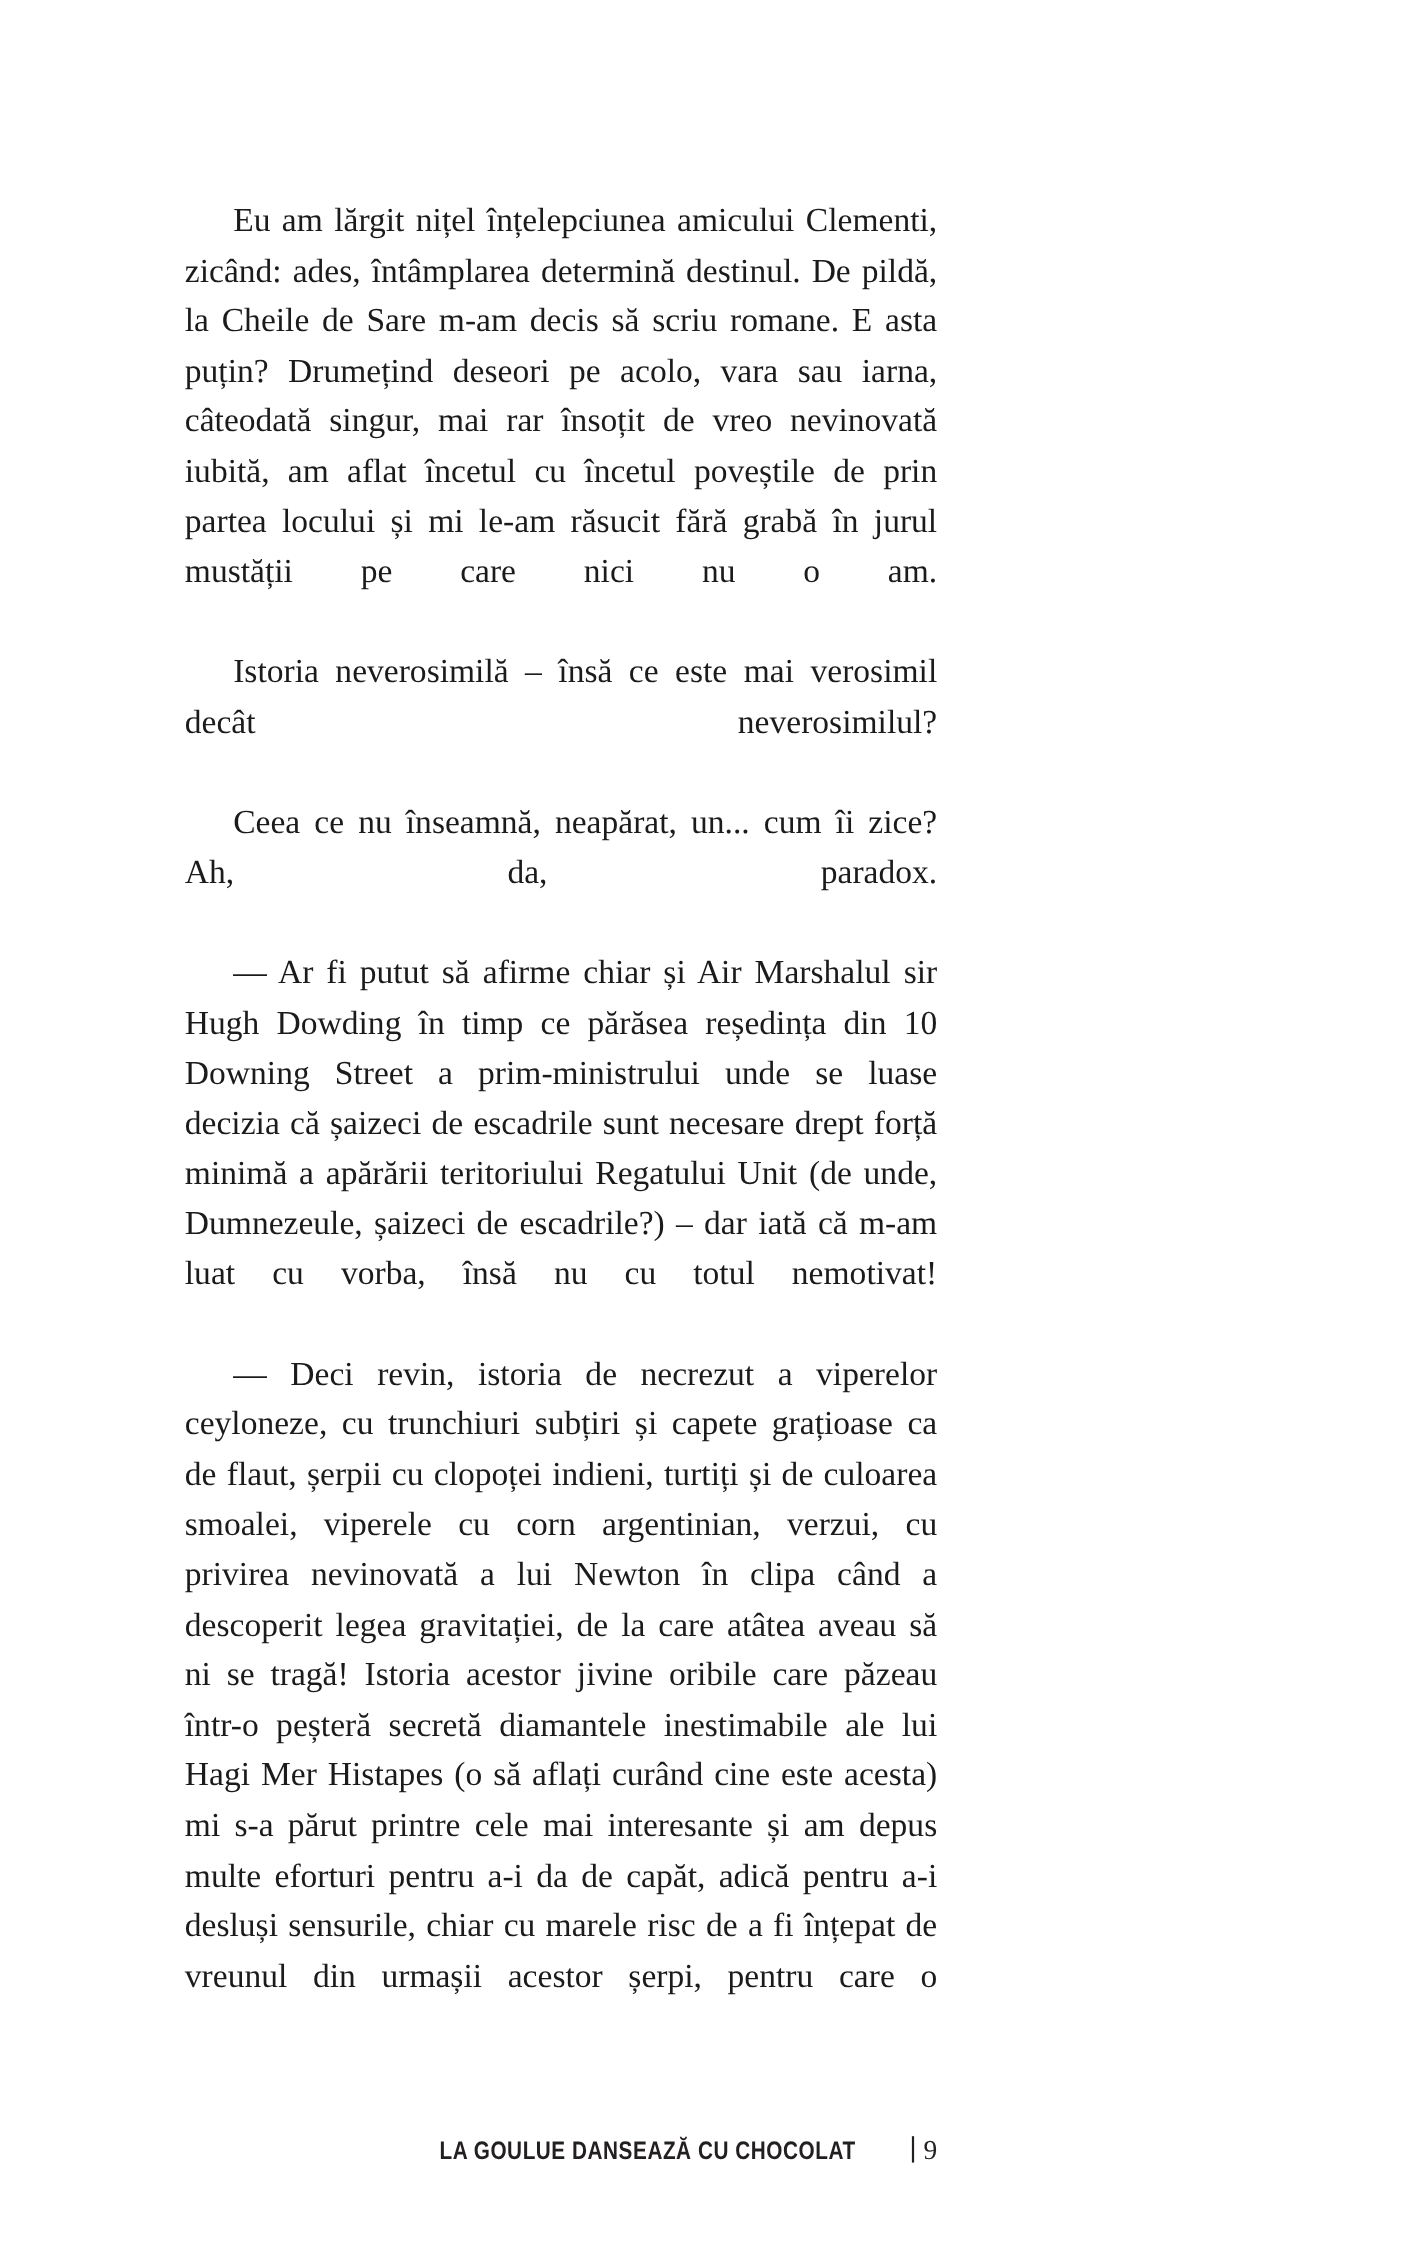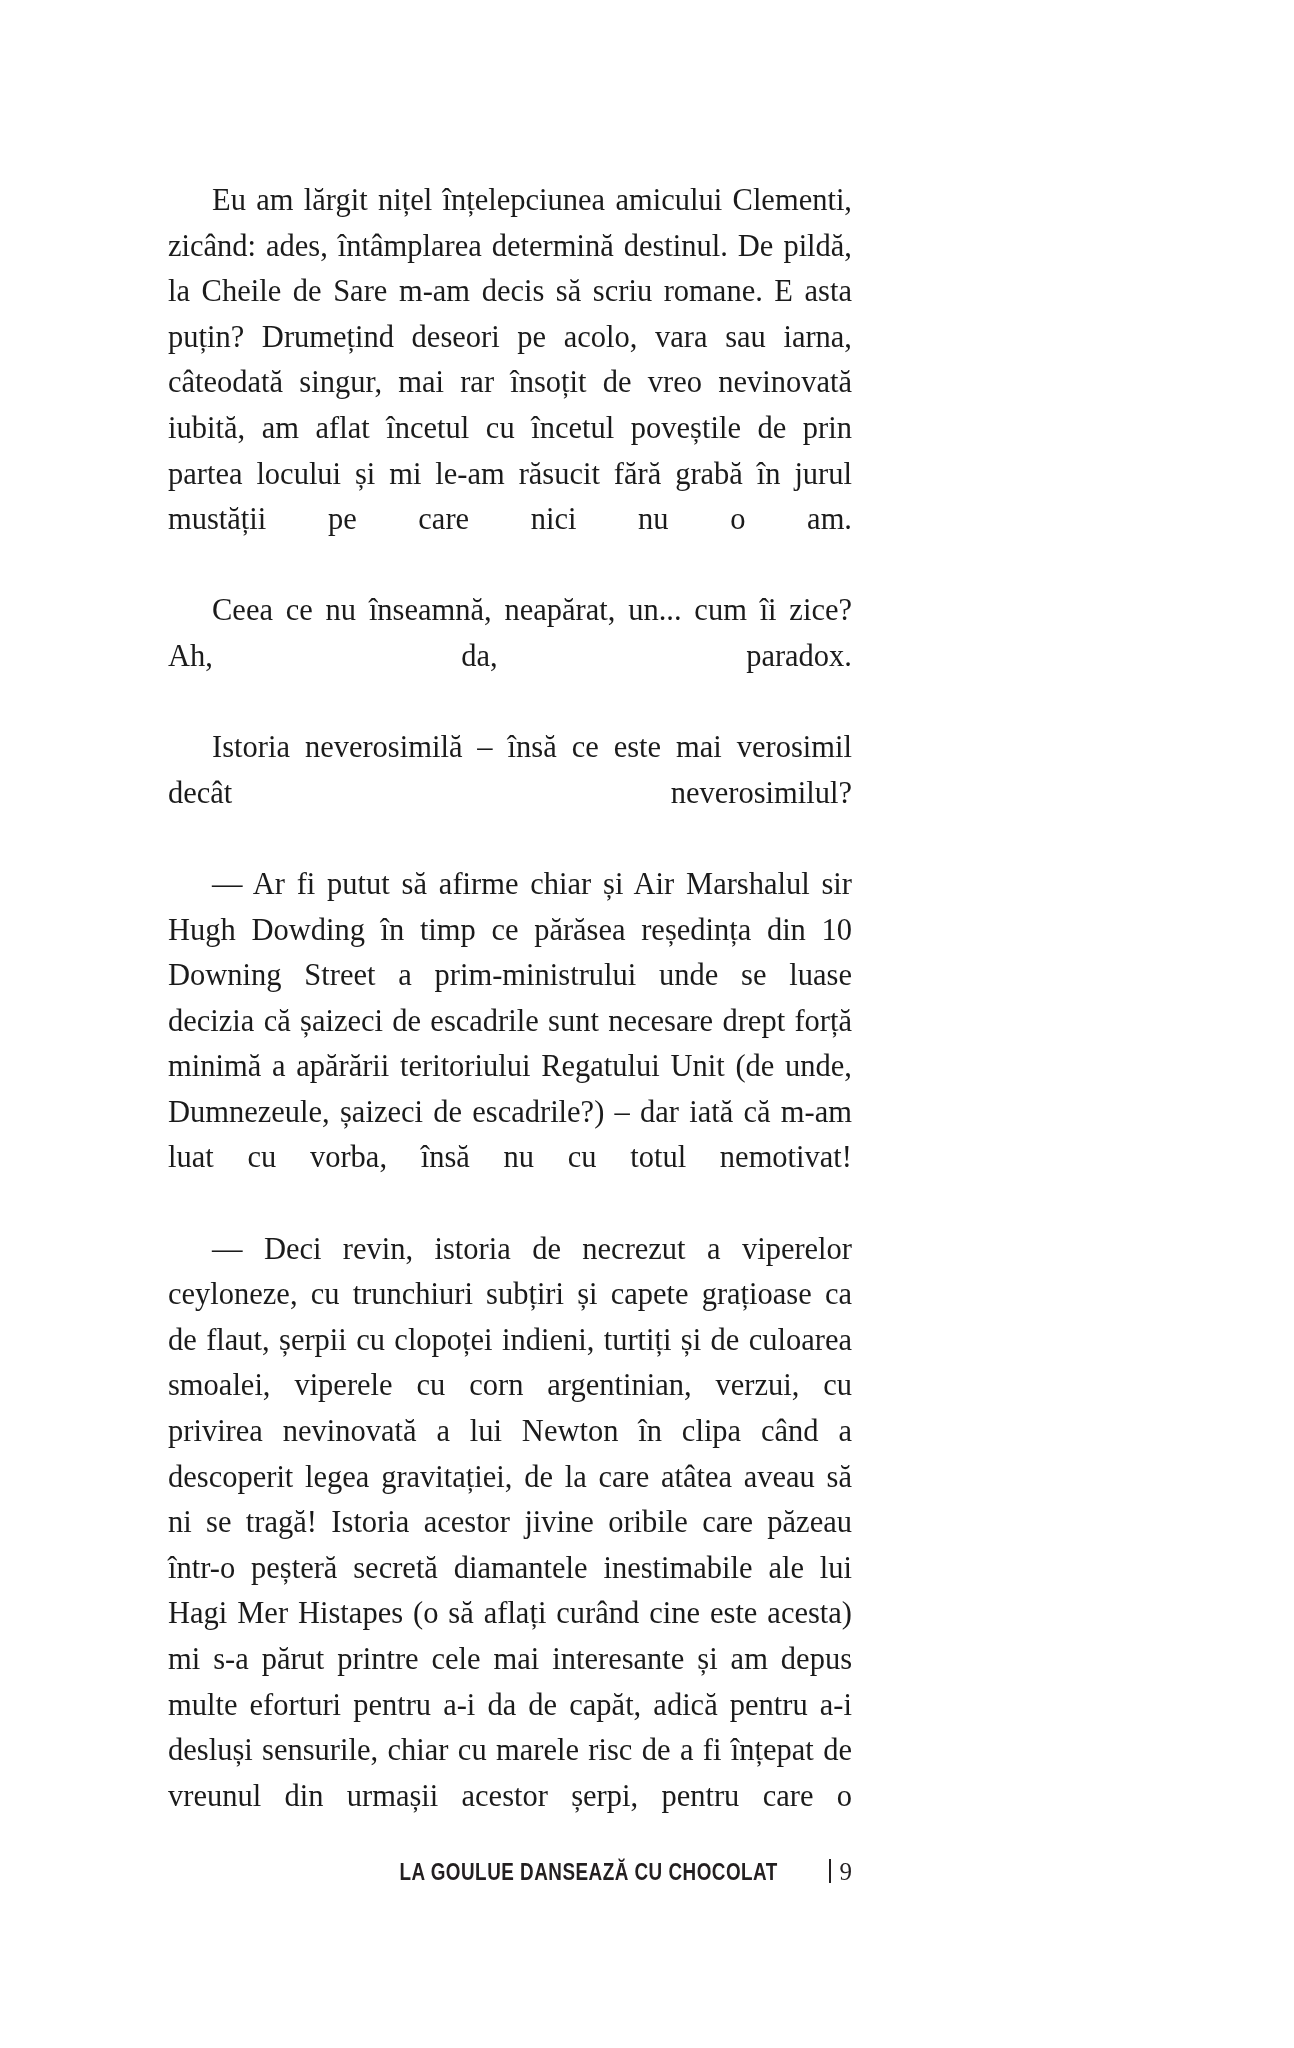--- a/index.html
+++ b/index.html
@@ -46,21 +46,21 @@
   
   p.para::after {
     content: "";
     display: inline-block;
     width: 100%;
   }
 
   .footer {
     position: absolute;
     left: 168px;
-    top: 1856px;
+    top: 1939px;
     width: 684px;
     display: flex;
     justify-content: flex-end;
     align-items: baseline;
     gap: 0;
   }
 
   .footer-title {
     font-family: "Liberation Sans Narrow", "Liberation Sans", "DejaVu Sans", sans-serif;
     font-weight: bold;
@@ -88,22 +88,22 @@
     color: #231f20;
   }
 </style>
 </head>
 <body>
 
 <div class="page">
 
   <div class="text-block">
     <p class="para">Eu am lărgit nițel înțelepciunea amicului Clementi, zicând: ades, întâmplarea determină destinul. De pildă, la Cheile de Sare m-am decis să scriu romane. E asta puțin? Drumețind deseori pe acolo, vara sau iarna, câteodată singur, mai rar însoțit de vreo nevinovată iubită, am aflat încetul cu încetul poveștile de prin partea locului și mi le-am răsucit fără grabă în jurul mustății pe care nici nu o am.</p>
+    <p class="para">Istoria neverosimilă – însă ce este mai verosimil decât neverosimilul?</p>
     <p class="para">Ceea ce nu înseamnă, neapărat, un... cum îi zice? Ah, da, paradox.</p>
-    <p class="para">Istoria neverosimilă – însă ce este mai verosimil decât neverosimilul?</p>
     <p class="para">— Ar fi putut să afirme chiar și Air Marshalul sir Hugh Dowding în timp ce părăsea reședința din 10 Downing Street a prim-ministrului unde se luase decizia că șaizeci de escadrile sunt necesare drept forță minimă a apărării teritoriului Regatului Unit (de unde, Dumnezeule, șaizeci de escadrile?) – dar iată că m-am luat cu vorba, însă nu cu totul nemotivat!</p>
     <p class="para">— Deci revin, istoria de necrezut a viperelor ceyloneze, cu trunchiuri subțiri și capete grațioase ca de flaut, șerpii cu clopoței indieni, turtiți și de culoarea smoalei, viperele cu corn argentinian, verzui, cu privirea nevinovată a lui Newton în clipa când a descoperit legea gravitației, de la care atâtea aveau să ni se tragă! Istoria acestor jivine oribile care păzeau într-o peșteră secretă diamantele inestimabile ale lui Hagi Mer Histapes (o să aflați curând cine este acesta) mi s-a părut printre cele mai interesante și am depus multe eforturi pentru a-i da de capăt, adică pentru a-i desluși sensurile, chiar cu marele risc de a fi înțepat de vreunul din urmașii acestor șerpi, pentru care o</p>
   </div>
 
   <div class="footer">
     <span class="footer-title">LA GOULUE DANSEAZĂ CU CHOCOLAT</span>
     <span class="footer-sep"></span>
     <span class="footer-page">9</span>
   </div>
 

